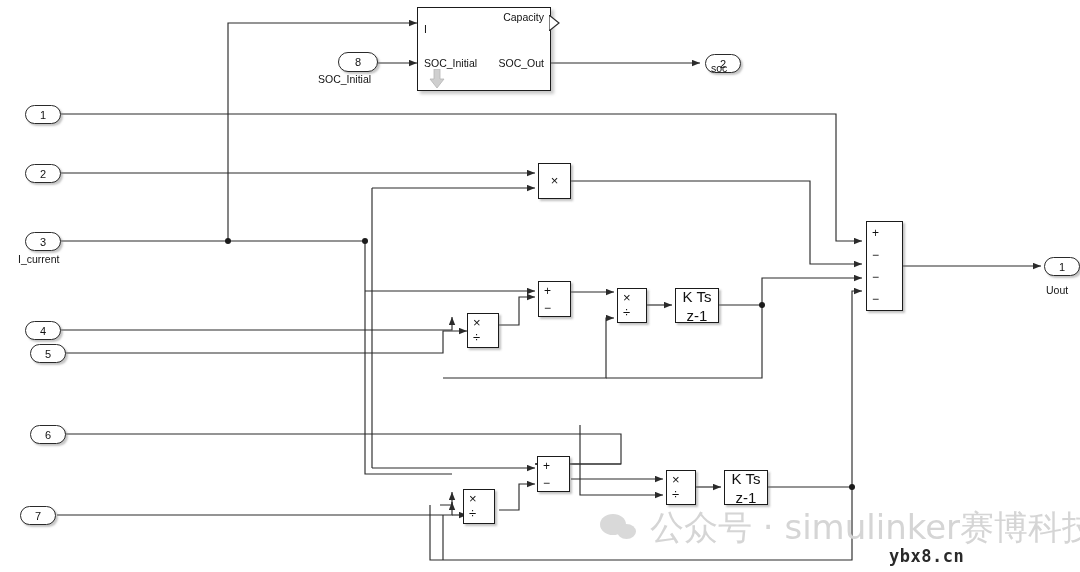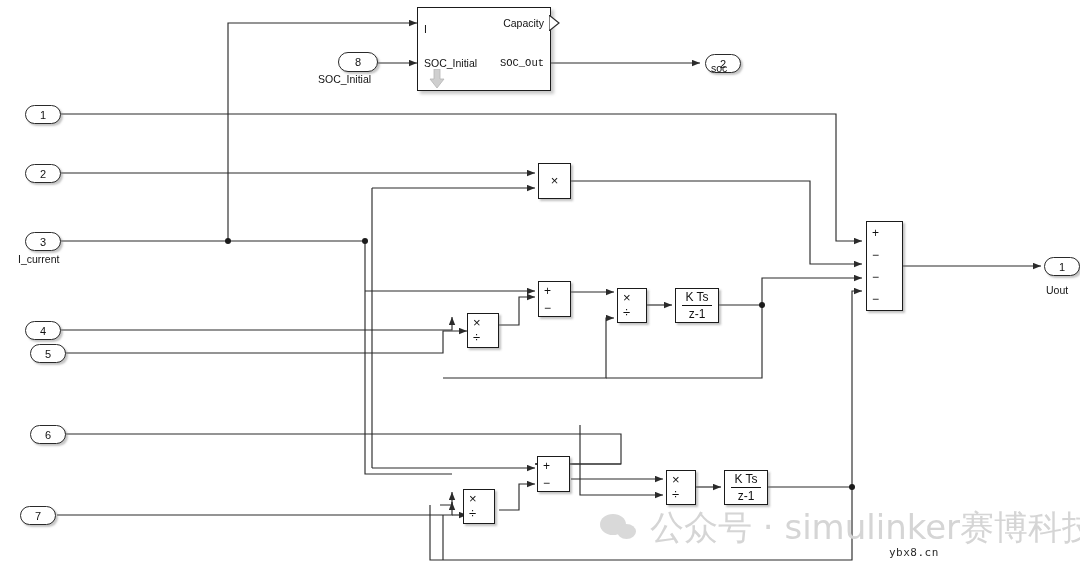--- a/index.html
+++ b/index.html
@@ -81,21 +81,21 @@
     line-height: 1;
   }
   
   .frac {
     position: absolute;
     left: 0; top: 0; right: 0; bottom: 0;
     display: flex;
     flex-direction: column;
     align-items: center;
     justify-content: center;
-    font-size: 12px;
+    font-size: 15px;
     color: #111;
   }
   .frac .num { padding: 0 3px 1px 3px; }
   .frac .bar { width: 30px; height: 1px; background: #111; }
   .frac .den { padding: 1px 3px 0 3px; }
   
   .subsys {
     position: absolute;
     box-sizing: border-box;
     background: #ffffff;
@@ -129,22 +129,22 @@
   .wm-bub1, .wm-bub2 {
     position: absolute;
     border-radius: 50%;
     background: #d9d9d9;
   }
   .wm-bub1 { width: 26px; height: 21px; left: 0; top: 2px; }
   .wm-bub2 { width: 19px; height: 15px; left: 17px; top: 12px; }
   .wm-small {
     position: absolute;
     font-family: "DejaVu Sans Mono", monospace;
-    font-size: 11px;
-    font-weight: normal;
+    font-size: 17px;
+    font-weight: bold;
     color: #2a2a2a;
     letter-spacing: 0.5px;
   }
 </style>
 </head>
 <body>
 
 <div id="canvas">
 
   <svg class="wires" viewBox="0 0 1080 572" xmlns="http://www.w3.org/2000/svg">
@@ -225,22 +225,22 @@
       <circle cx="365" cy="241" r="3"></circle>
       <circle cx="372" cy="291" r="0"></circle>
       <circle cx="762" cy="305" r="3"></circle>
       <circle cx="852" cy="487" r="3"></circle>
     </g>
   </svg>
 
   <div class="subsys" style="left:417px; top:7px; width:134px; height:84px;">
     <span class="sub-port sub-in" style="top:15px;">I</span>
     <span class="sub-port sub-in" style="top:49px;">SOC_Initial</span>
-    <span class="sub-port sub-out" style="top:9px;text-align:center;">Capacity</span>
-    <span class="sub-port sub-out" style="top:49px;font-family:Liberation Mono, monospace;">SOC_Out</span>
+    <span class="sub-port sub-out" style="top:3px;text-align:center;">Capacity</span>
+    <span class="sub-port sub-out" style="top:49px;">SOC_Out</span>
 
     <svg style="position:absolute; left:11px; top:61px;" width="16" height="20" viewBox="0 0 16 20">
       <path d="M5,0 L11,0 L11,10 L15,10 L8,19 L1,10 L5,10 Z" fill="#cfcfcf" stroke="#b5b5b5" stroke-width="0.8"></path>
     </svg>
   </div>
 
   <svg style="position:absolute; left:549px; top:15px;" width="14" height="16" viewBox="0 0 14 16">
     <path d="M0,0 L10,8 L0,16 Z" fill="#ffffff" stroke="#2b2b2b" stroke-width="1.2"></path>
   </svg>
 

